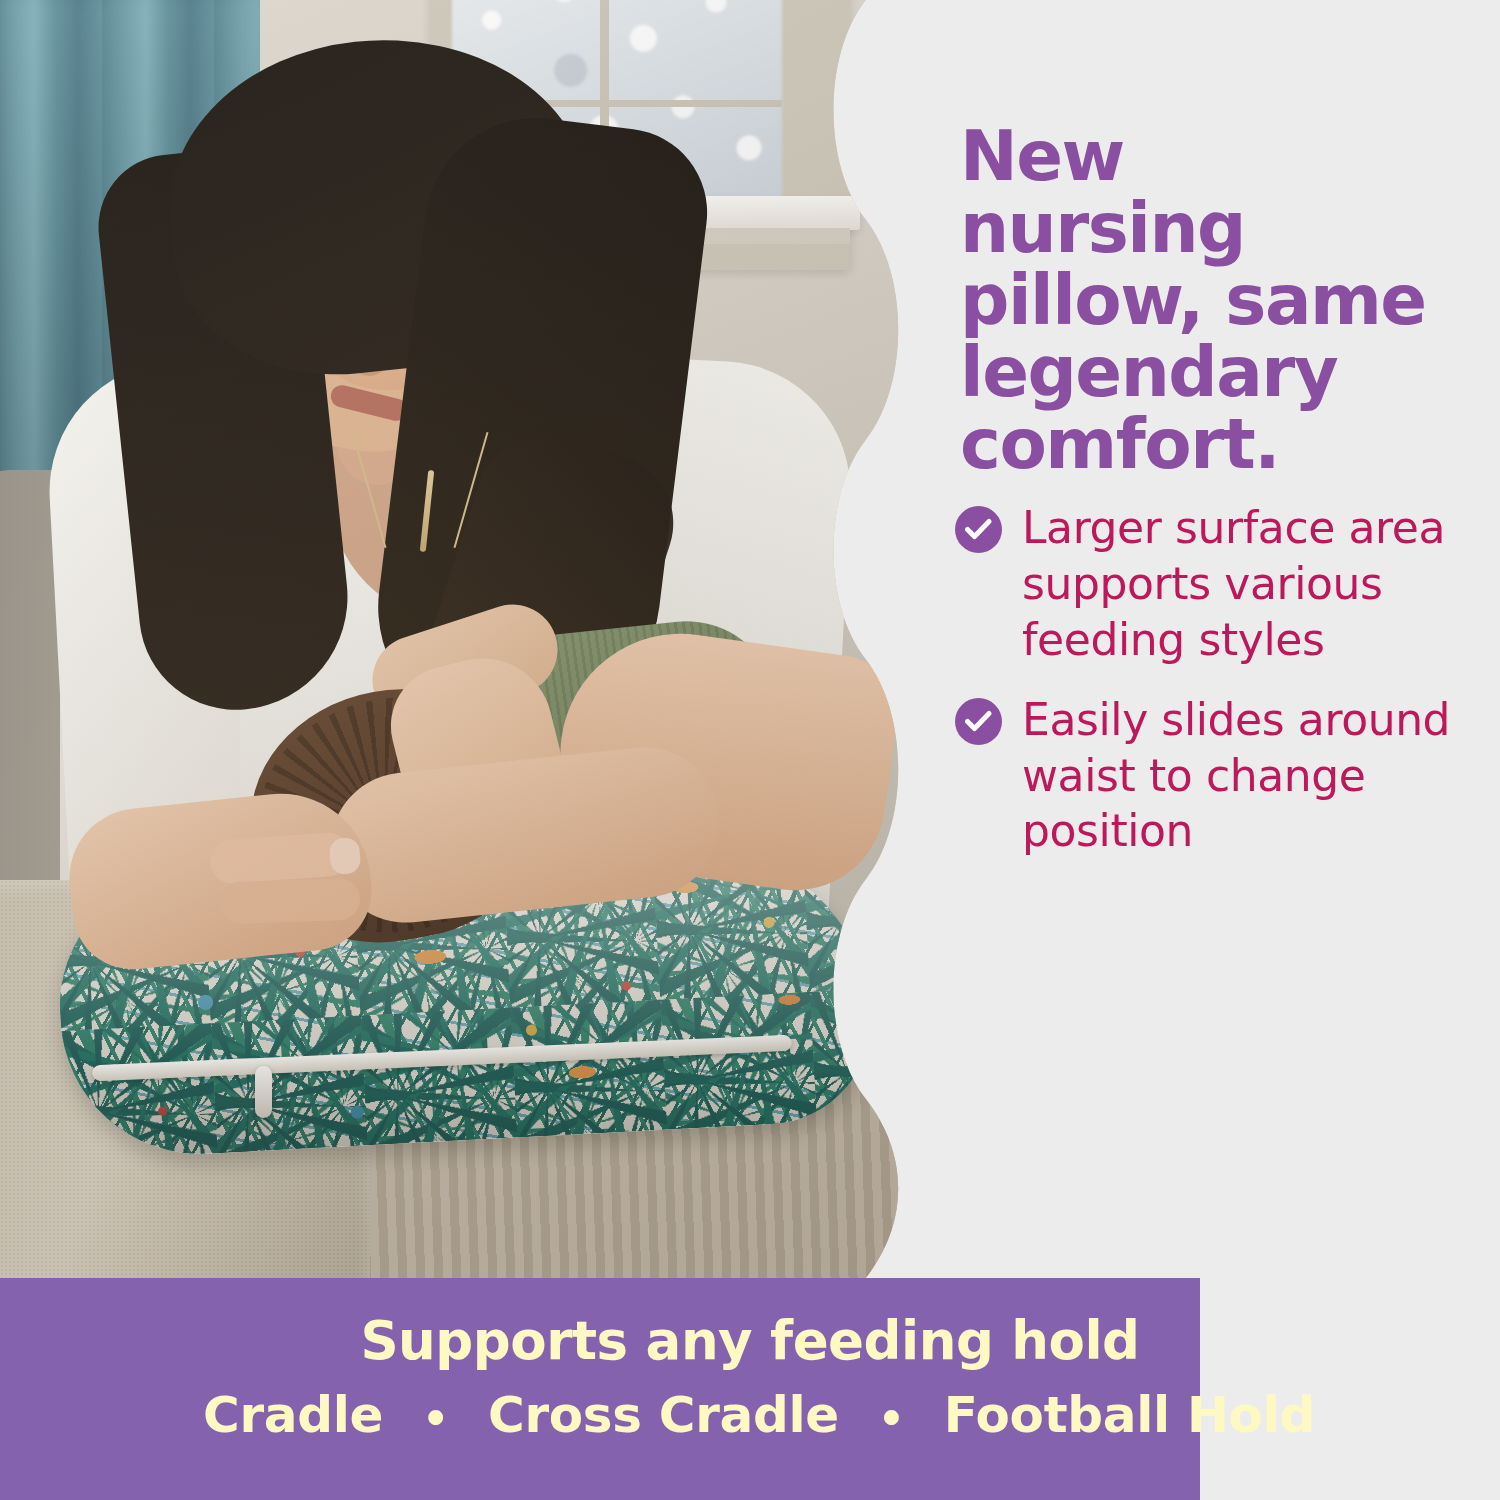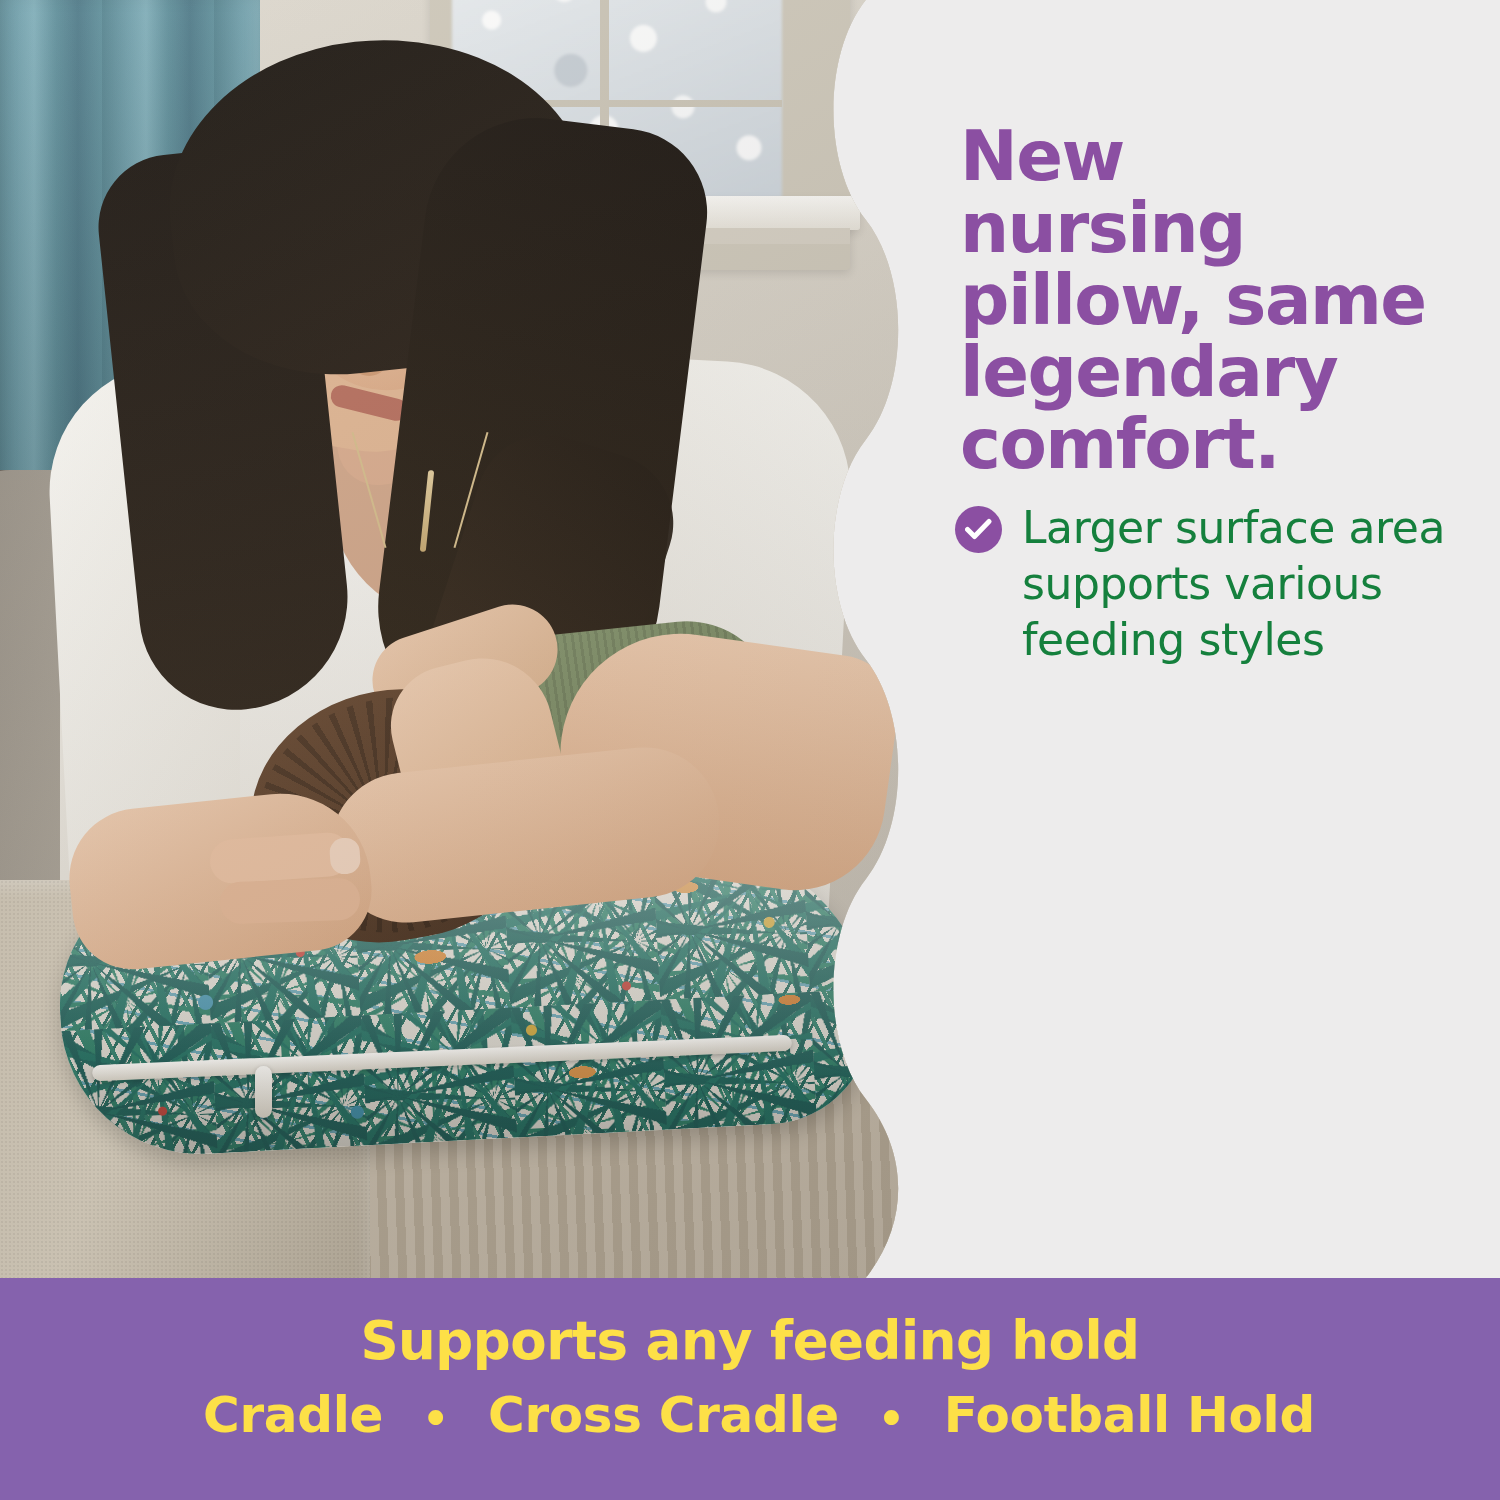--- a/index.html
+++ b/index.html
@@ -248,32 +248,32 @@
 
   .bullets{position:absolute;left:95px;top:500px;width:500px;}
   .bullet{display:flex;align-items:flex-start;margin-bottom:24px;}
   .chk{
     flex:0 0 auto;width:47px;height:47px;border-radius:50%;
     background:#8b4fa2;position:relative;margin-top:6px;
   }
   .chk svg{position:absolute;left:10px;top:12px;}
   .btext{
     margin-left:20px;
-    color:#15803d;
+    color:#be185d;
     font-family:"DejaVu Sans","Liberation Sans",sans-serif;
     font-weight:400;
     font-size:44px;
     line-height:1.27;
     letter-spacing:-.4px;
   }
 
   
   .banner{
-    position:absolute;left:0;top:1278px;width:1500px;height:222px;
-    background:#8562ad;color:#fde047;text-align:center;
+    position:absolute;left:0;top:1278px;width:1200px;height:222px;
+    background:#8562ad;color:#fef9c3;text-align:center;
   }
   .bline1{
     position:absolute;left:0;top:32px;width:1500px;
     font-family:"DejaVu Sans","Liberation Sans",sans-serif;
     font-weight:700;font-size:53px;letter-spacing:-.5px;
   }
   .bline2{
     position:absolute;left:0;top:108px;width:1500px;
     font-family:"DejaVu Sans","Liberation Sans",sans-serif;
     font-weight:700;font-size:50px;letter-spacing:-.3px;padding-left:9px;
@@ -376,20 +376,28 @@
 
       <div class="bullet">
         <span class="chk">
           <svg width="27" height="23" viewBox="0 0 27 23" aria-hidden="true">
             <path d="M2.5 11.5 L9.5 18.5 L24 3.5" fill="none" stroke="#ffffff" stroke-width="5" stroke-linecap="round" stroke-linejoin="round"></path>
           </svg>
         </span>
         <span class="btext">Larger surface area supports various feeding styles</span>
       </div>
 
+      <div class="bullet">
+        <span class="chk">
+          <svg width="27" height="23" viewBox="0 0 27 23" aria-hidden="true">
+            <path d="M2.5 11.5 L9.5 18.5 L24 3.5" fill="none" stroke="#ffffff" stroke-width="5" stroke-linecap="round" stroke-linejoin="round"></path>
+          </svg>
+        </span>
+        <span class="btext">Easily slides around waist to change position</span>
+      </div>
 
 
     </div>
   </div>
 
   <div class="banner">
     <div class="bline1">Supports any feeding hold</div>
     <div class="bline2">
       <span>Cradle</span>
       <span class="dot">•</span>

